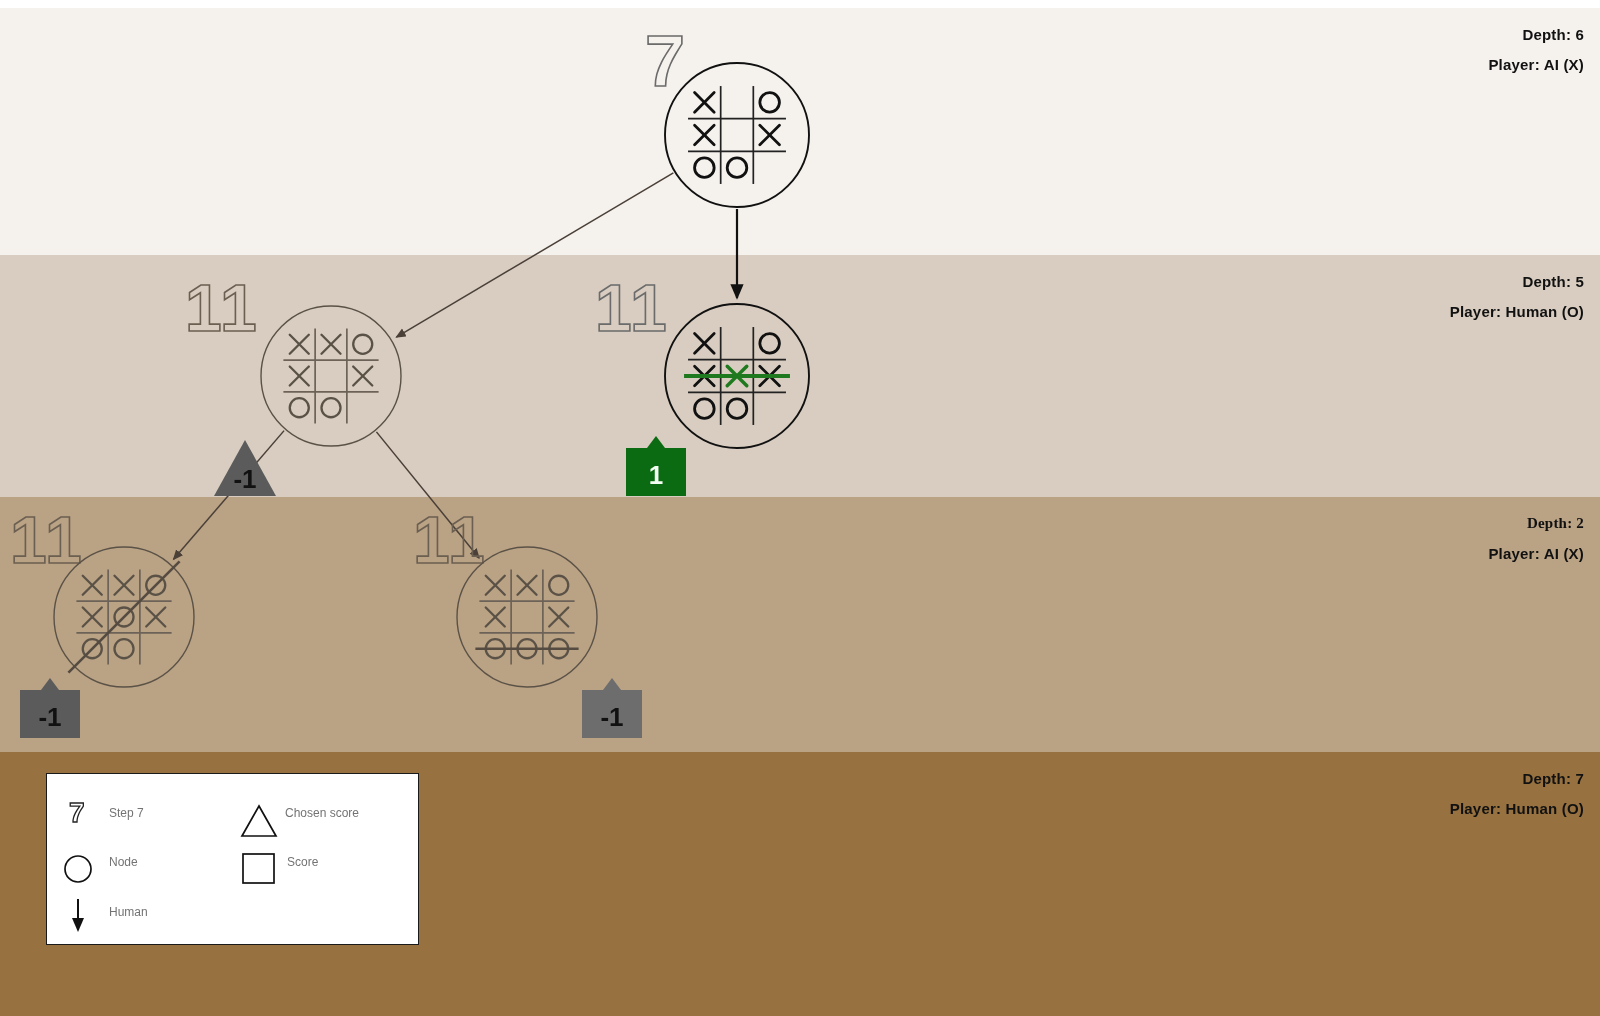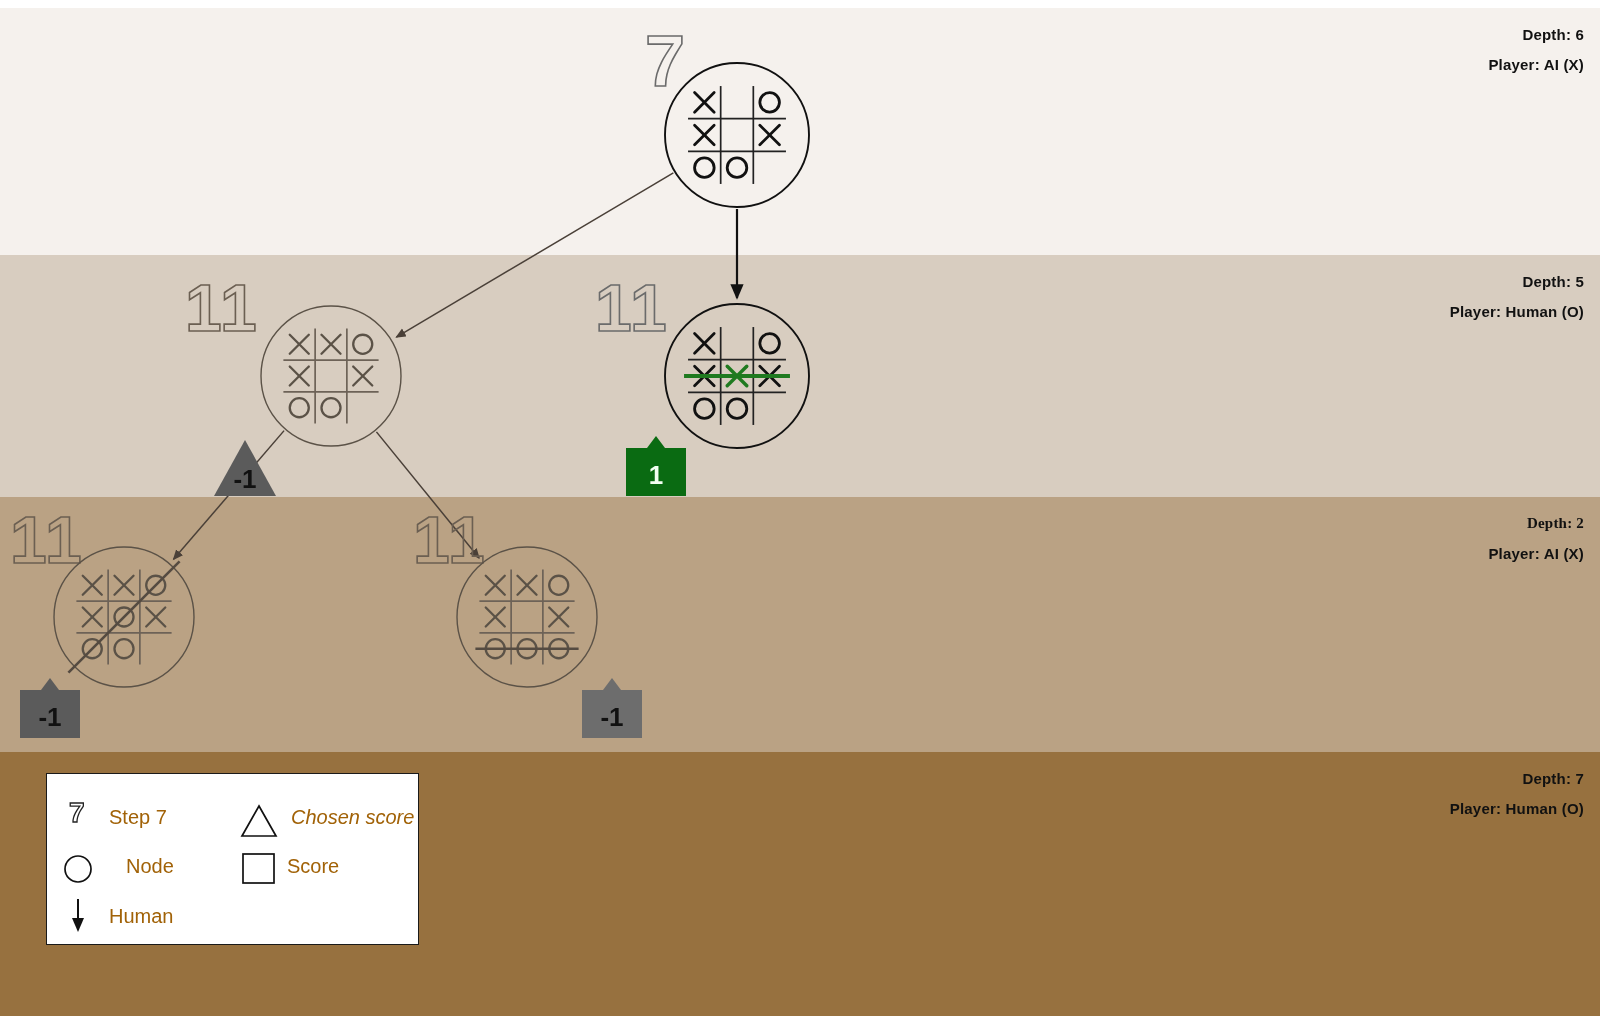--- a/index.html
+++ b/index.html
@@ -12,21 +12,21 @@
   .band-label{
     position:absolute;right:16px;font-weight:bold;font-size:15px;color:#111111;
     letter-spacing:.2px;white-space:nowrap;text-align:right;
   }
   svg#tree{position:absolute;left:0;top:0;width:1600px;height:1016px;overflow:visible;}
   .legend{
     position:absolute;left:46px;top:773px;width:373px;height:172px;
     background:#ffffff;border:1.4px solid #1a1a1a;box-sizing:border-box;
   }
   .legend-row{position:absolute;display:flex;align-items:center;}
-  .legend-text{font-size:20px;color:#a16207;white-space:nowrap;}
+  .legend-text{font-size:12px;color:#737373;white-space:nowrap;}
 </style>
 </head>
 <body>
 
 <div id="stage">
   <div id="bands">
       <div class="band" style="top: 8px; height: 247px; background: rgb(245, 241, 237);"></div>
       <div class="band-label" style="top: 26px;">Depth: 6</div>
       <div class="band-label" style="top: 56px;">Player: AI (X)</div>
       <div class="band" style="top: 255px; height: 242px; background: rgb(216, 205, 192);"></div>
@@ -178,19 +178,19 @@
           </marker>
         </defs>
         <text x="22" y="48" font-family="&quot;Liberation Sans&quot;, sans-serif" font-size="28" font-weight="bold" fill="none" stroke="#222222" stroke-width="1.3">7</text>
         <circle cx="31" cy="95" r="13" fill="none" stroke="#111111" stroke-width="1.7"></circle>
         <line x1="31" y1="125" x2="31" y2="155" stroke="#111111" stroke-width="2" marker-end="url(#lah)"></line>
         <polygon points="212,32 229,62 195,62" fill="none" stroke="#111111" stroke-width="1.7"></polygon>
         <rect x="196" y="80" width="31" height="29" fill="none" stroke="#111111" stroke-width="1.7"></rect>
       </svg>
     <div id="legend-labels">
         <div class="legend-row legend-text" style="left: 62px; top: 32px;">Step 7</div>
-        <div class="legend-row legend-text" style="left: 62px; top: 81px; margin-left: 17px;">Node</div>
+        <div class="legend-row legend-text" style="left: 62px; top: 81px;">Node</div>
         <div class="legend-row legend-text" style="left: 62px; top: 131px;">Human</div>
-        <div class="legend-row legend-text" style="left: 244px; top: 32px; font-style: italic;">Chosen score</div>
+        <div class="legend-row legend-text" style="left: 238px; top: 32px;">Chosen score</div>
         <div class="legend-row legend-text" style="left: 240px; top: 81px;">Score</div>
       </div>
   </div>
 </div>
 
 </body></html>

